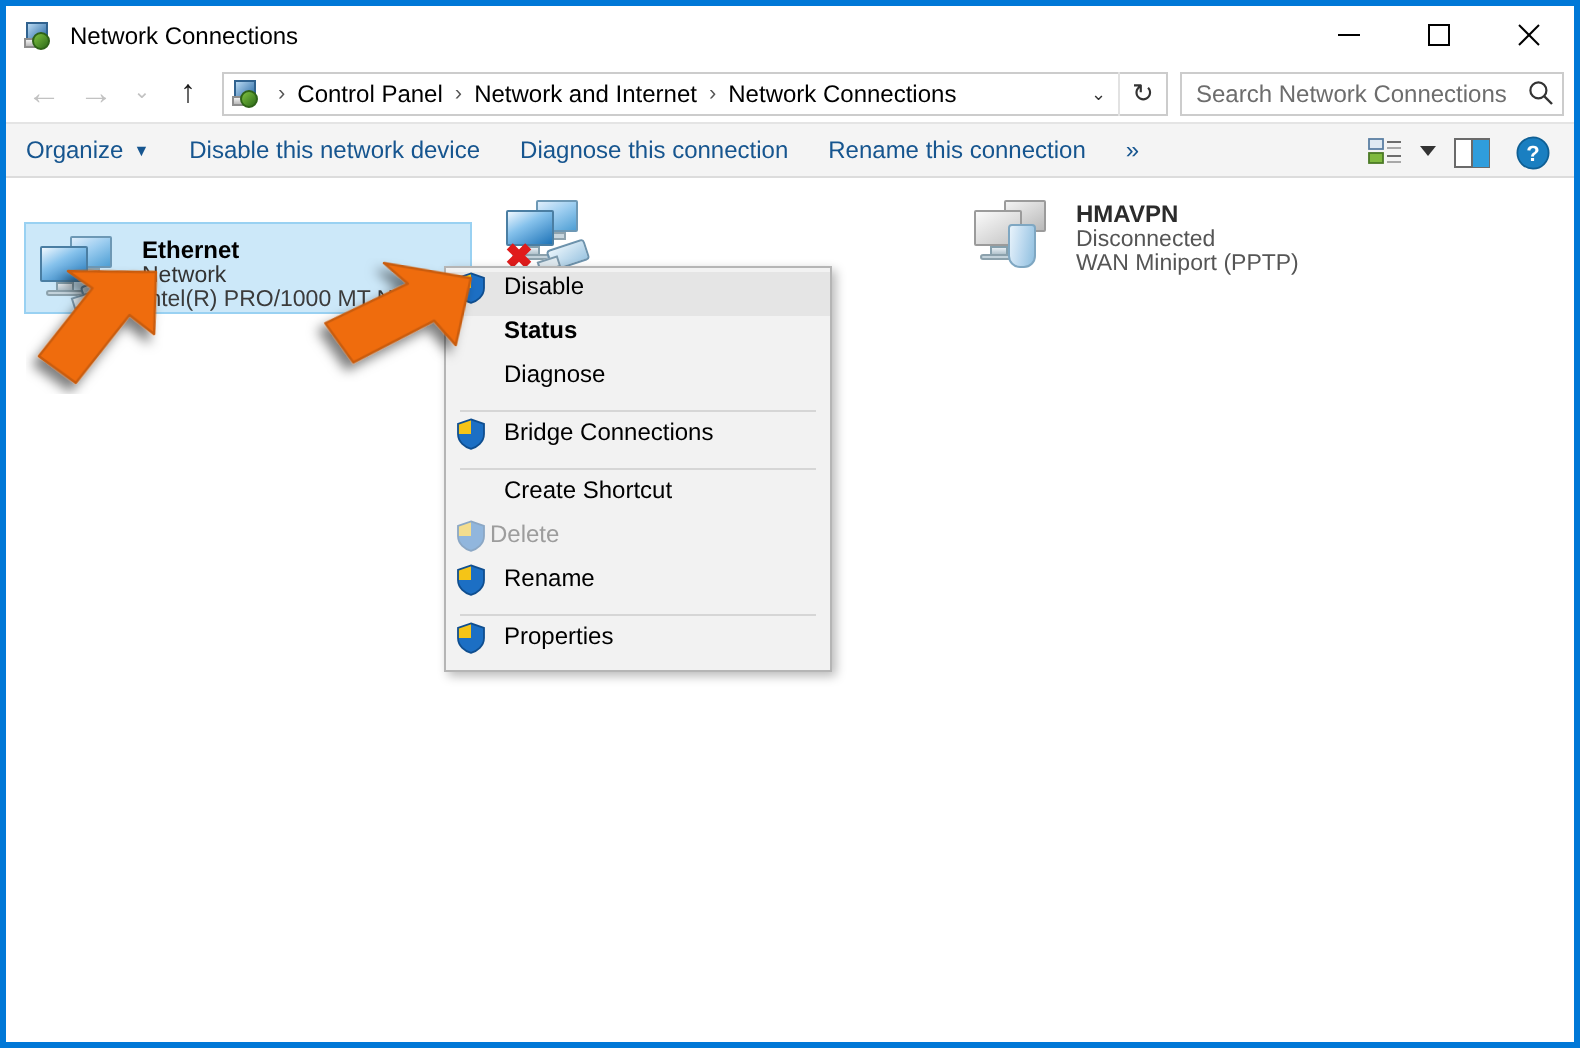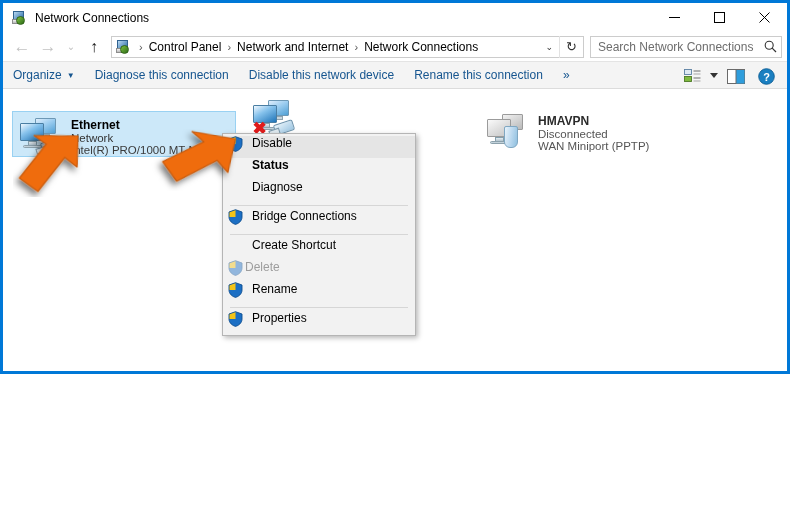--- a/index.html
+++ b/index.html
@@ -4,21 +4,21 @@
 <style>
   * { box-sizing: border-box; margin: 0; padding: 0; }
   html, body {
     width: 790px; height: 524px;
     font-family: "Liberation Sans", sans-serif;
     background: #ffffff;
     overflow: hidden;
   }
   #window {
     position: relative;
-    width: 790px; height: 374px;
+    width: 790px; height: 524px;
     border: 3px solid #0078d7;
     background: #0ea5e9;
     overflow: hidden;
   }
 
   
   #titlebar {
     height: 29px;
     display: flex; align-items: center;
     background: #ffffff;
@@ -374,24 +374,24 @@
       </span>
     </div>
   </div>
 
   <div id="toolbar">
     <div class="tb-item">
       <span>Organize</span>
       <span class="tb-caret">▼</span>
     </div>
     <div class="tb-item">
+      <span>Disable this network device</span>
+    </div>
+    <div class="tb-item">
       <span>Diagnose this connection</span>
-    </div>
-    <div class="tb-item">
-      <span>Disable this network device</span>
     </div>
     <div class="tb-item">
       <span>Rename this connection</span>
     </div>
     <div class="tb-item">
       <span>»</span>
     </div>
 
     <div class="tb-right">
       <div class="tb-ricon">
@@ -448,21 +448,21 @@
         <div class="mon-back"></div>
           <div class="mon-back-stand"></div>
         <div class="mon-front"></div>
           <div class="mon-front-stand"></div>
           <div class="mon-front-base"></div>
         <div class="rj45"></div>
         <div class="redx">✖</div>
       </div>
     </div>
 
-    <div class="conn-item dim" style="left:477px; top:19px;">
+    <div class="conn-item dim" style="left:477px; top:5px;">
       <div class="conn-icon grey">
         <div class="mon-back"></div>
           <div class="mon-back-stand"></div>
         <div class="mon-front"></div>
           <div class="mon-front-stand"></div>
           <div class="mon-front-base"></div>
         <div class="vpn-lock"></div>
       </div>
       <div class="conn-text">
         <div class="conn-name">HMAVPN</div>

